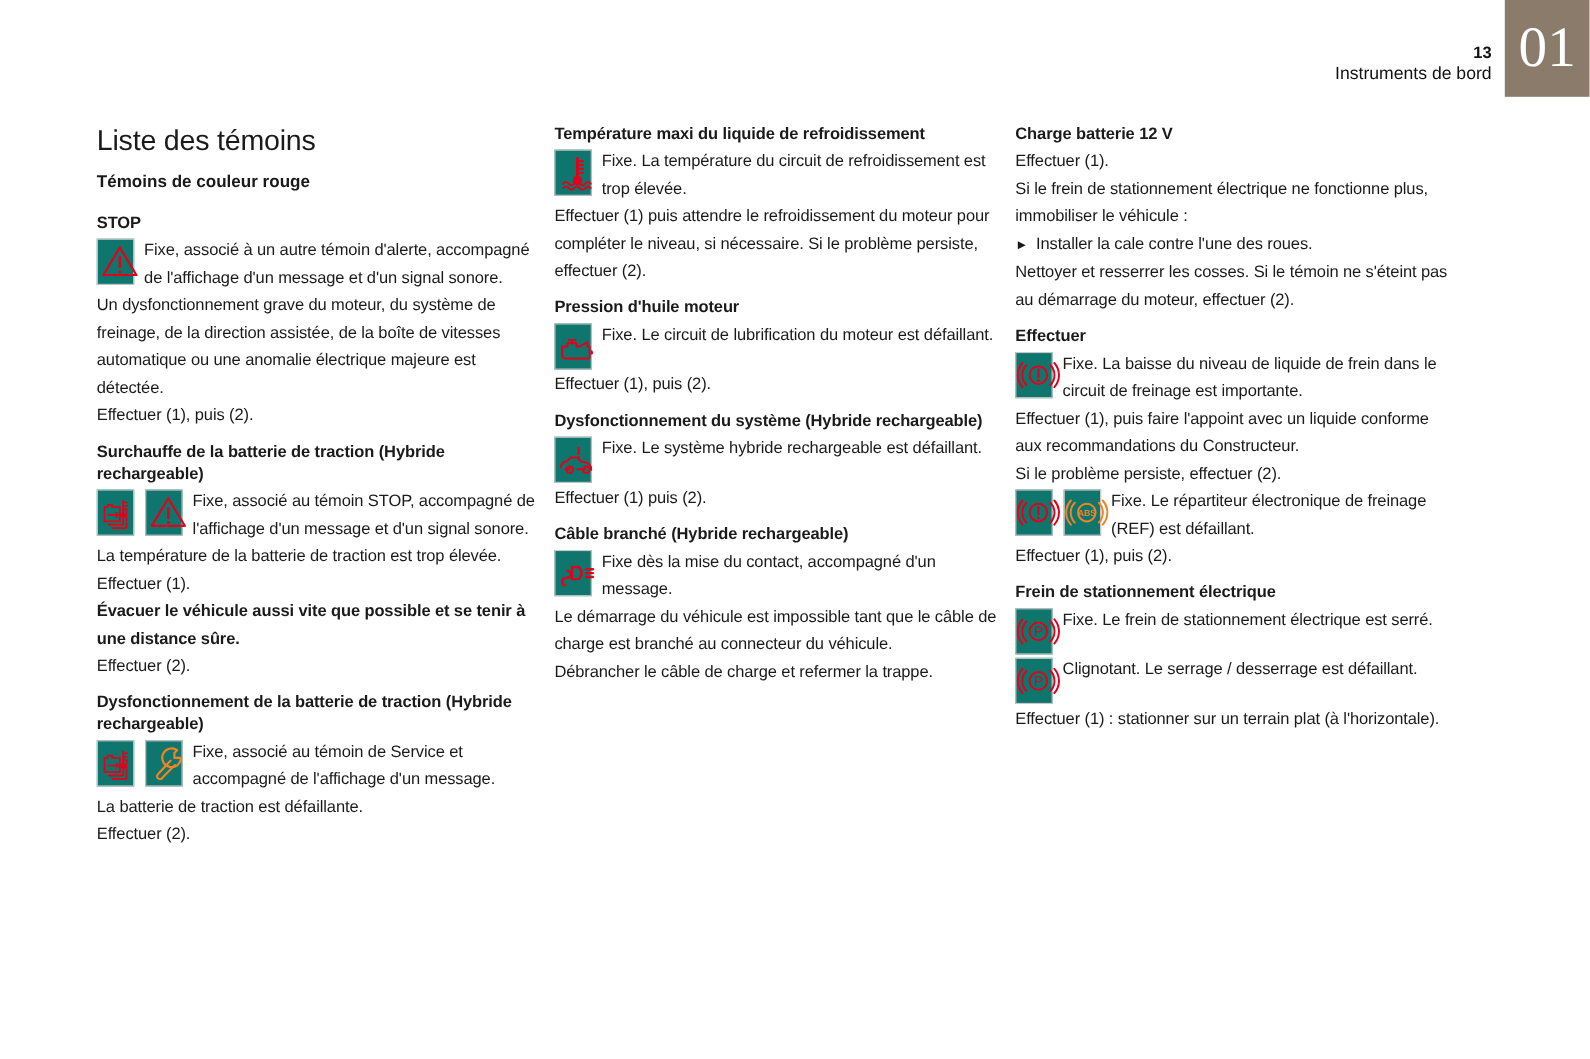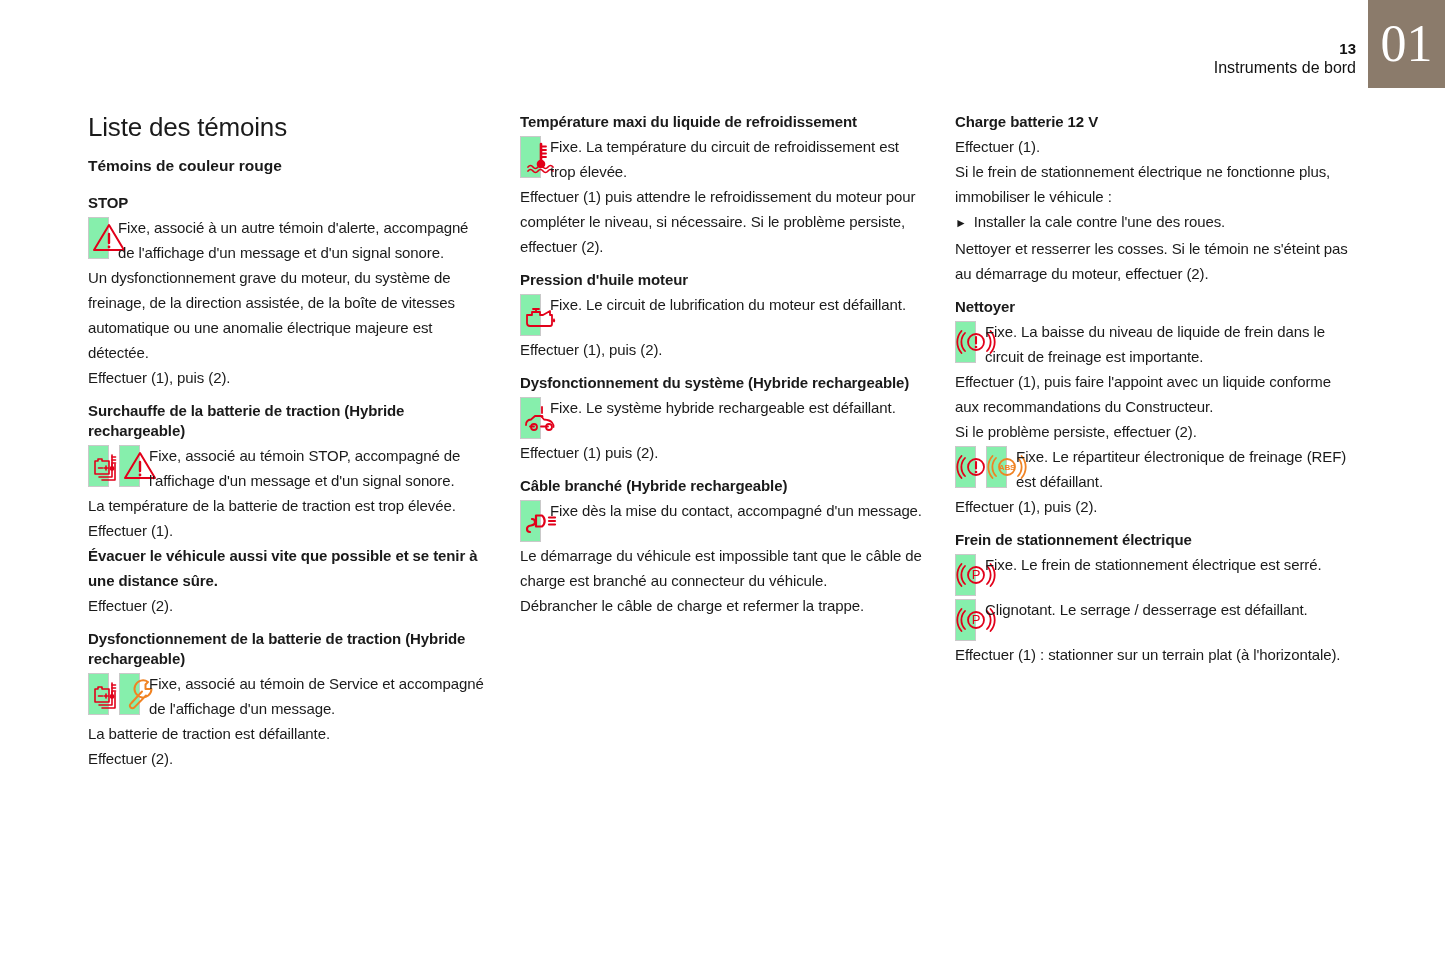--- a/index.html
+++ b/index.html
@@ -55,21 +55,21 @@
     letter-spacing: 0px;
   }
 
   
   .columns {
     position: absolute;
     top: 112px;
     left: 88px;
     width: 1272px;
     display: flex;
-    gap: 32px;
+    gap: 16px;
   }
   .col { width: 403px; }
   .col-1 { width: 400px; }
 
   h1.title {
     font-size: 26px;
     font-weight: normal;
     margin: 0 0 14px 0;
     line-height: 30px;
     letter-spacing: -0.2px;
@@ -104,23 +104,23 @@
     line-height: 25px;
     letter-spacing: -0.1px;
   }
   .icon-wrap {
     float: left;
     margin-right: 9px;
     margin-top: 2px;
     margin-bottom: 1px;
   }
   .icon-box {
-    width: 21px; height: 42px;
+    width: 34px; height: 42px;
     border: 1px solid #c9c9c9;
-    background: #86efac;
+    background: #0f766e;
     display: inline-block;
     vertical-align: top;
     margin-right: 6px;
   }
   .icon-box:last-child { margin-right: 0; }
   .icon-box svg { display: block; width: 40px; height: 40px; }
   .clearfix::after { content: ""; display: block; clear: both; }
 
   .arrow-line { font-size: 15px; line-height: 25px; }
   .arrow-glyph { font-size: 12px; margin-right: 7px; }
@@ -329,21 +329,21 @@
 
     <div class="entry">
       <h3 class="entry-title">Charge batterie 12 V</h3>
       <p class="body">Effectuer (1).</p>
       <p class="body">Si le frein de stationnement électrique ne fonctionne plus, immobiliser le véhicule :</p>
       <p class="body arrow-line"><span class="arrow-glyph">►</span><span>Installer la cale contre l'une des roues.</span></p>
       <p class="body">Nettoyer et resserrer les cosses. Si le témoin ne s'éteint pas au démarrage du moteur, effectuer (2).</p>
     </div>
 
     <div class="entry">
-      <h3 class="entry-title">Nettoyer</h3>
+      <h3 class="entry-title">Effectuer</h3>
       <div class="icon-block clearfix">
         <span class="icon-wrap">
           <span class="icon-box">
             <svg viewBox="0 0 40 40">
               <g fill="none" stroke="#e2001a" stroke-width="1.8" stroke-linecap="round">
                 <circle cx="20" cy="20" r="8"></circle>
                 <path d="M9 11 a13 13 0 0 0 0 18"></path>
                 <path d="M31 11 a13 13 0 0 1 0 18"></path>
                 <path d="M5.5 9 a16.5 16.5 0 0 0 0 22"></path>
                 <path d="M34.5 9 a16.5 16.5 0 0 1 0 22"></path>

